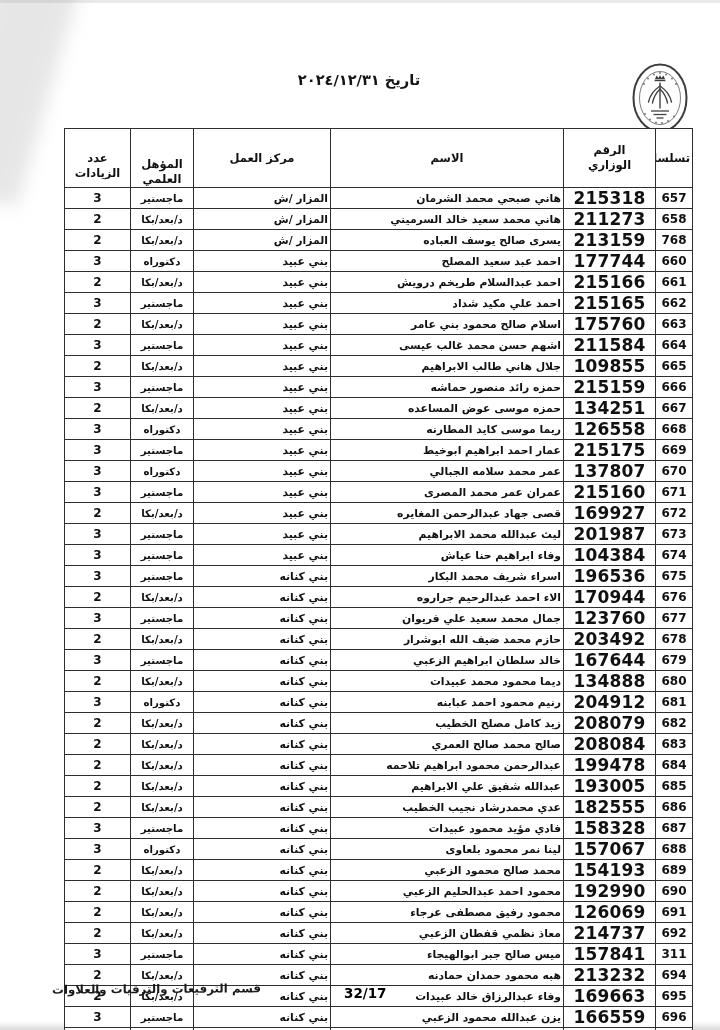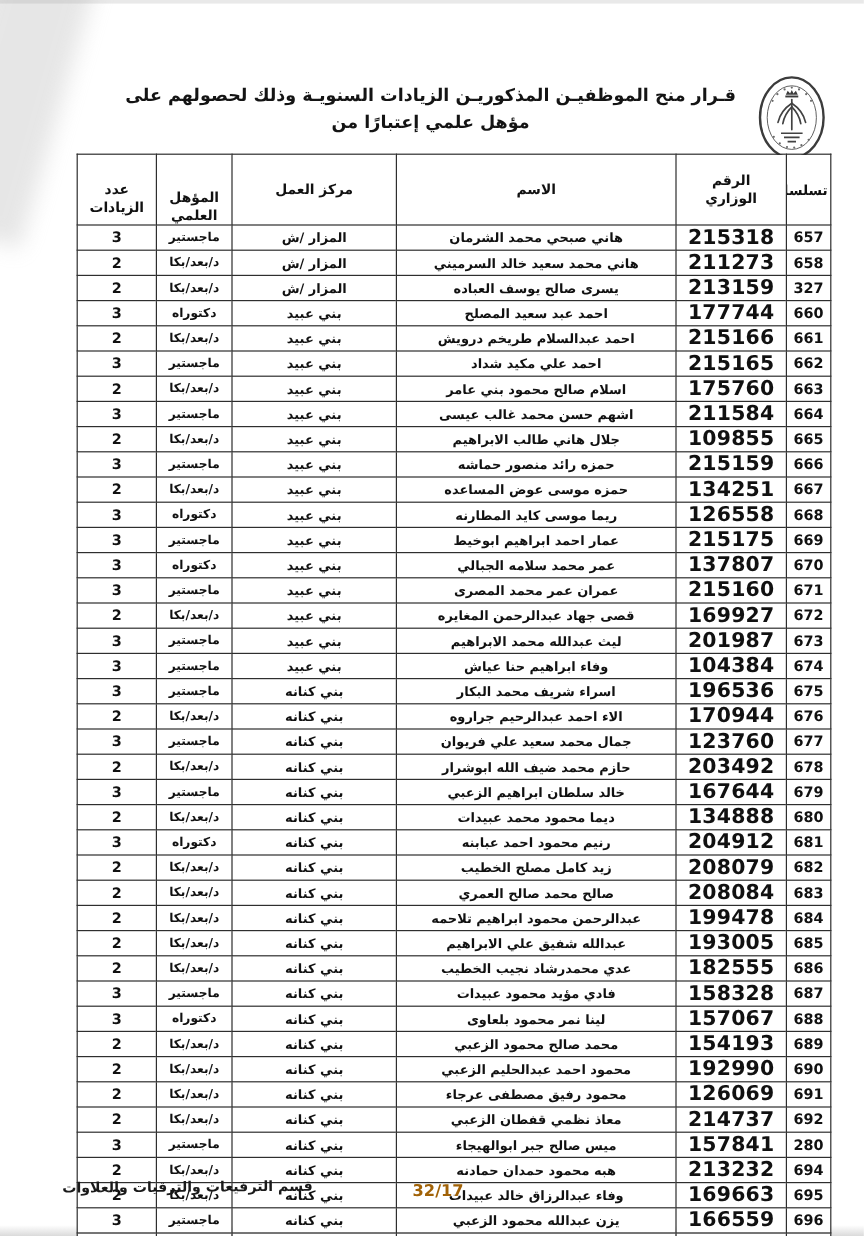--- a/index.html
+++ b/index.html
@@ -54,33 +54,33 @@
     white-space:normal;line-height:15px;
   }
   th .hw{display:inline-block;}
   th.h-min .hw{max-width:50px;}
   th.h-qual .hw{max-width:46px;margin-top:28px;}
   th.h-inc .hw{max-width:48px;margin-top:16px;}
   th.h-serial{font-size:10.5px;}
   table.roster tbody tr{height:19.68px;}
   td.cell-serial{font-size:12px;font-weight:bold;text-align:center;}
   td.cell-min{font-size:17px;font-weight:bold;text-align:center;letter-spacing:.2px;}
-  td.cell-name{font-size:10.8px;font-weight:bold;text-align:center;padding-right:5px;}
-  td.cell-work{font-size:10.8px;font-weight:bold;text-align:center;}
+  td.cell-name{font-size:10.8px;font-weight:bold;text-align:right;padding-right:5px;}
+  td.cell-work{font-size:10.8px;font-weight:bold;text-align:right;}
   td.cell-qual{font-size:10.2px;font-weight:bold;text-align:center;}
   td.cell-inc{font-size:12px;font-weight:bold;text-align:center;}
   
   .footer-dept{
     position:absolute;top:982px;left:52px;width:210px;
     font-size:11.8px;font-weight:bold;text-align:left;direction:rtl;
     color:#1a1a1a;transform:rotate(-.4deg);
   }
   .footer-page{
     position:absolute;top:985px;left:344px;
-    font-size:13.5px;font-weight:bold;direction:ltr;color:#a16207;
+    font-size:13.5px;font-weight:bold;direction:ltr;color:#000000;
   }
 </style>
 </head>
 <body>
 
 <div class="smudge-tl"></div>
 <div class="edge-top"></div>
 <div class="edge-bottom"></div>
 
 <div class="emblem">
@@ -117,21 +117,21 @@
         <circle cx="19" cy="57.5" r=".9"></circle>
       <circle cx="25" cy="60.5" r=".9"></circle>
         <circle cx="31" cy="61" r=".9"></circle>
       <circle cx="37" cy="59" r=".9"></circle>
         <circle cx="43" cy="54.5" r=".9"></circle>
     </g>
   </svg>
 </div>
 
 <div class="title-block">
-  <div class="line1">قـرار منح الموظفيـن المذكوريـن الزيادات السنويـة  وذلك لحصولهم على مؤهل علمي إعتبارًا من</div>
+  <div class="line2">تاريخ ٢٠٢٤/١٢/٣١</div>
 </div>
 
 <table class="roster">
   <colgroup>
     <col class="c-serial">
       <col class="c-min">
       <col class="c-name">
     <col class="c-work">
       <col class="c-qual">
       <col class="c-inc">
@@ -159,21 +159,21 @@
   <tr>
     <td class="cell-serial">658</td>
     <td class="cell-min">211273</td>
     <td class="cell-name">هاني محمد سعيد خالد السرميني</td>
     <td class="cell-work">المزار /ش</td>
     <td class="cell-qual">د/بعد/بكا</td>
     <td class="cell-inc">2</td>
   </tr>
 
   <tr>
-    <td class="cell-serial">327</td>
+    <td class="cell-serial">768</td>
     <td class="cell-min">213159</td>
     <td class="cell-name">يسرى صالح يوسف العباده</td>
     <td class="cell-work">المزار /ش</td>
     <td class="cell-qual">د/بعد/بكا</td>
     <td class="cell-inc">2</td>
   </tr>
 
   <tr>
     <td class="cell-serial">660</td>
     <td class="cell-min">177744</td>
@@ -465,21 +465,21 @@
   <tr>
     <td class="cell-serial">692</td>
     <td class="cell-min">214737</td>
     <td class="cell-name">معاذ نظمي قفطان الزعبي</td>
     <td class="cell-work">بني كنانه</td>
     <td class="cell-qual">د/بعد/بكا</td>
     <td class="cell-inc">2</td>
   </tr>
 
   <tr>
-    <td class="cell-serial">280</td>
+    <td class="cell-serial">311</td>
     <td class="cell-min">157841</td>
     <td class="cell-name">ميس صالح جبر ابوالهيجاء</td>
     <td class="cell-work">بني كنانه</td>
     <td class="cell-qual">ماجستير</td>
     <td class="cell-inc">3</td>
   </tr>
 
   <tr>
     <td class="cell-serial">694</td>
     <td class="cell-min">213232</td>

